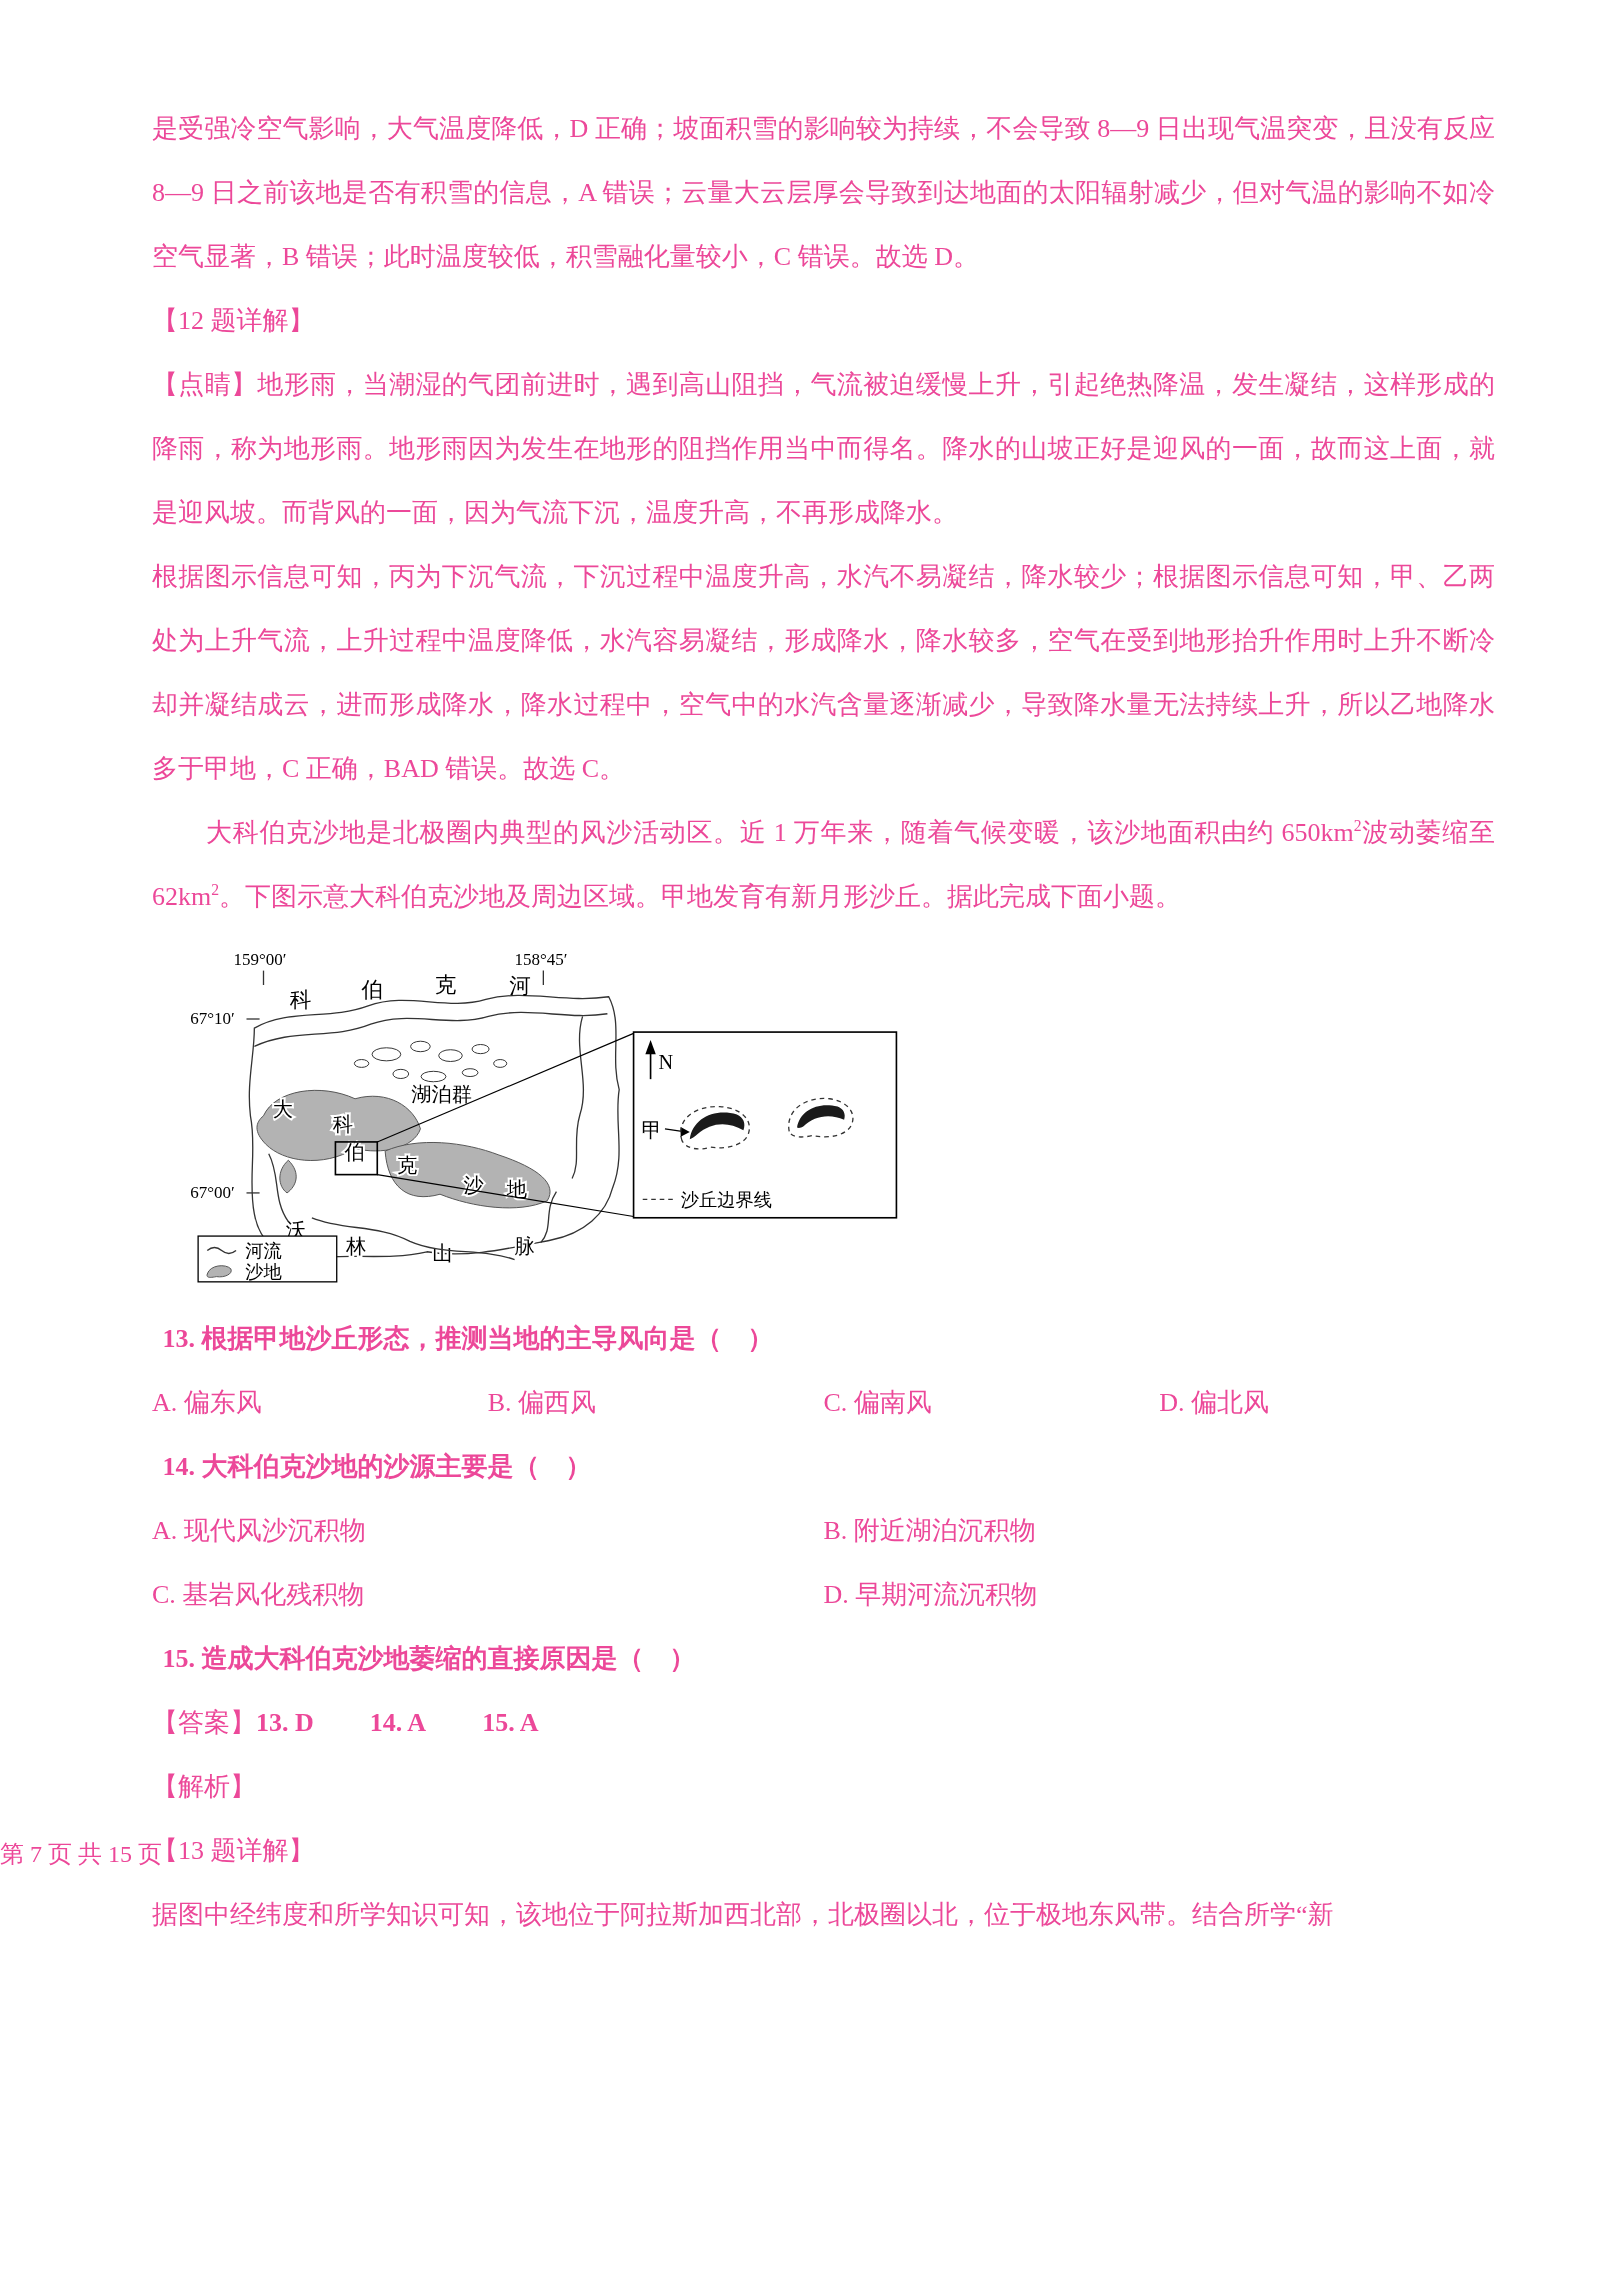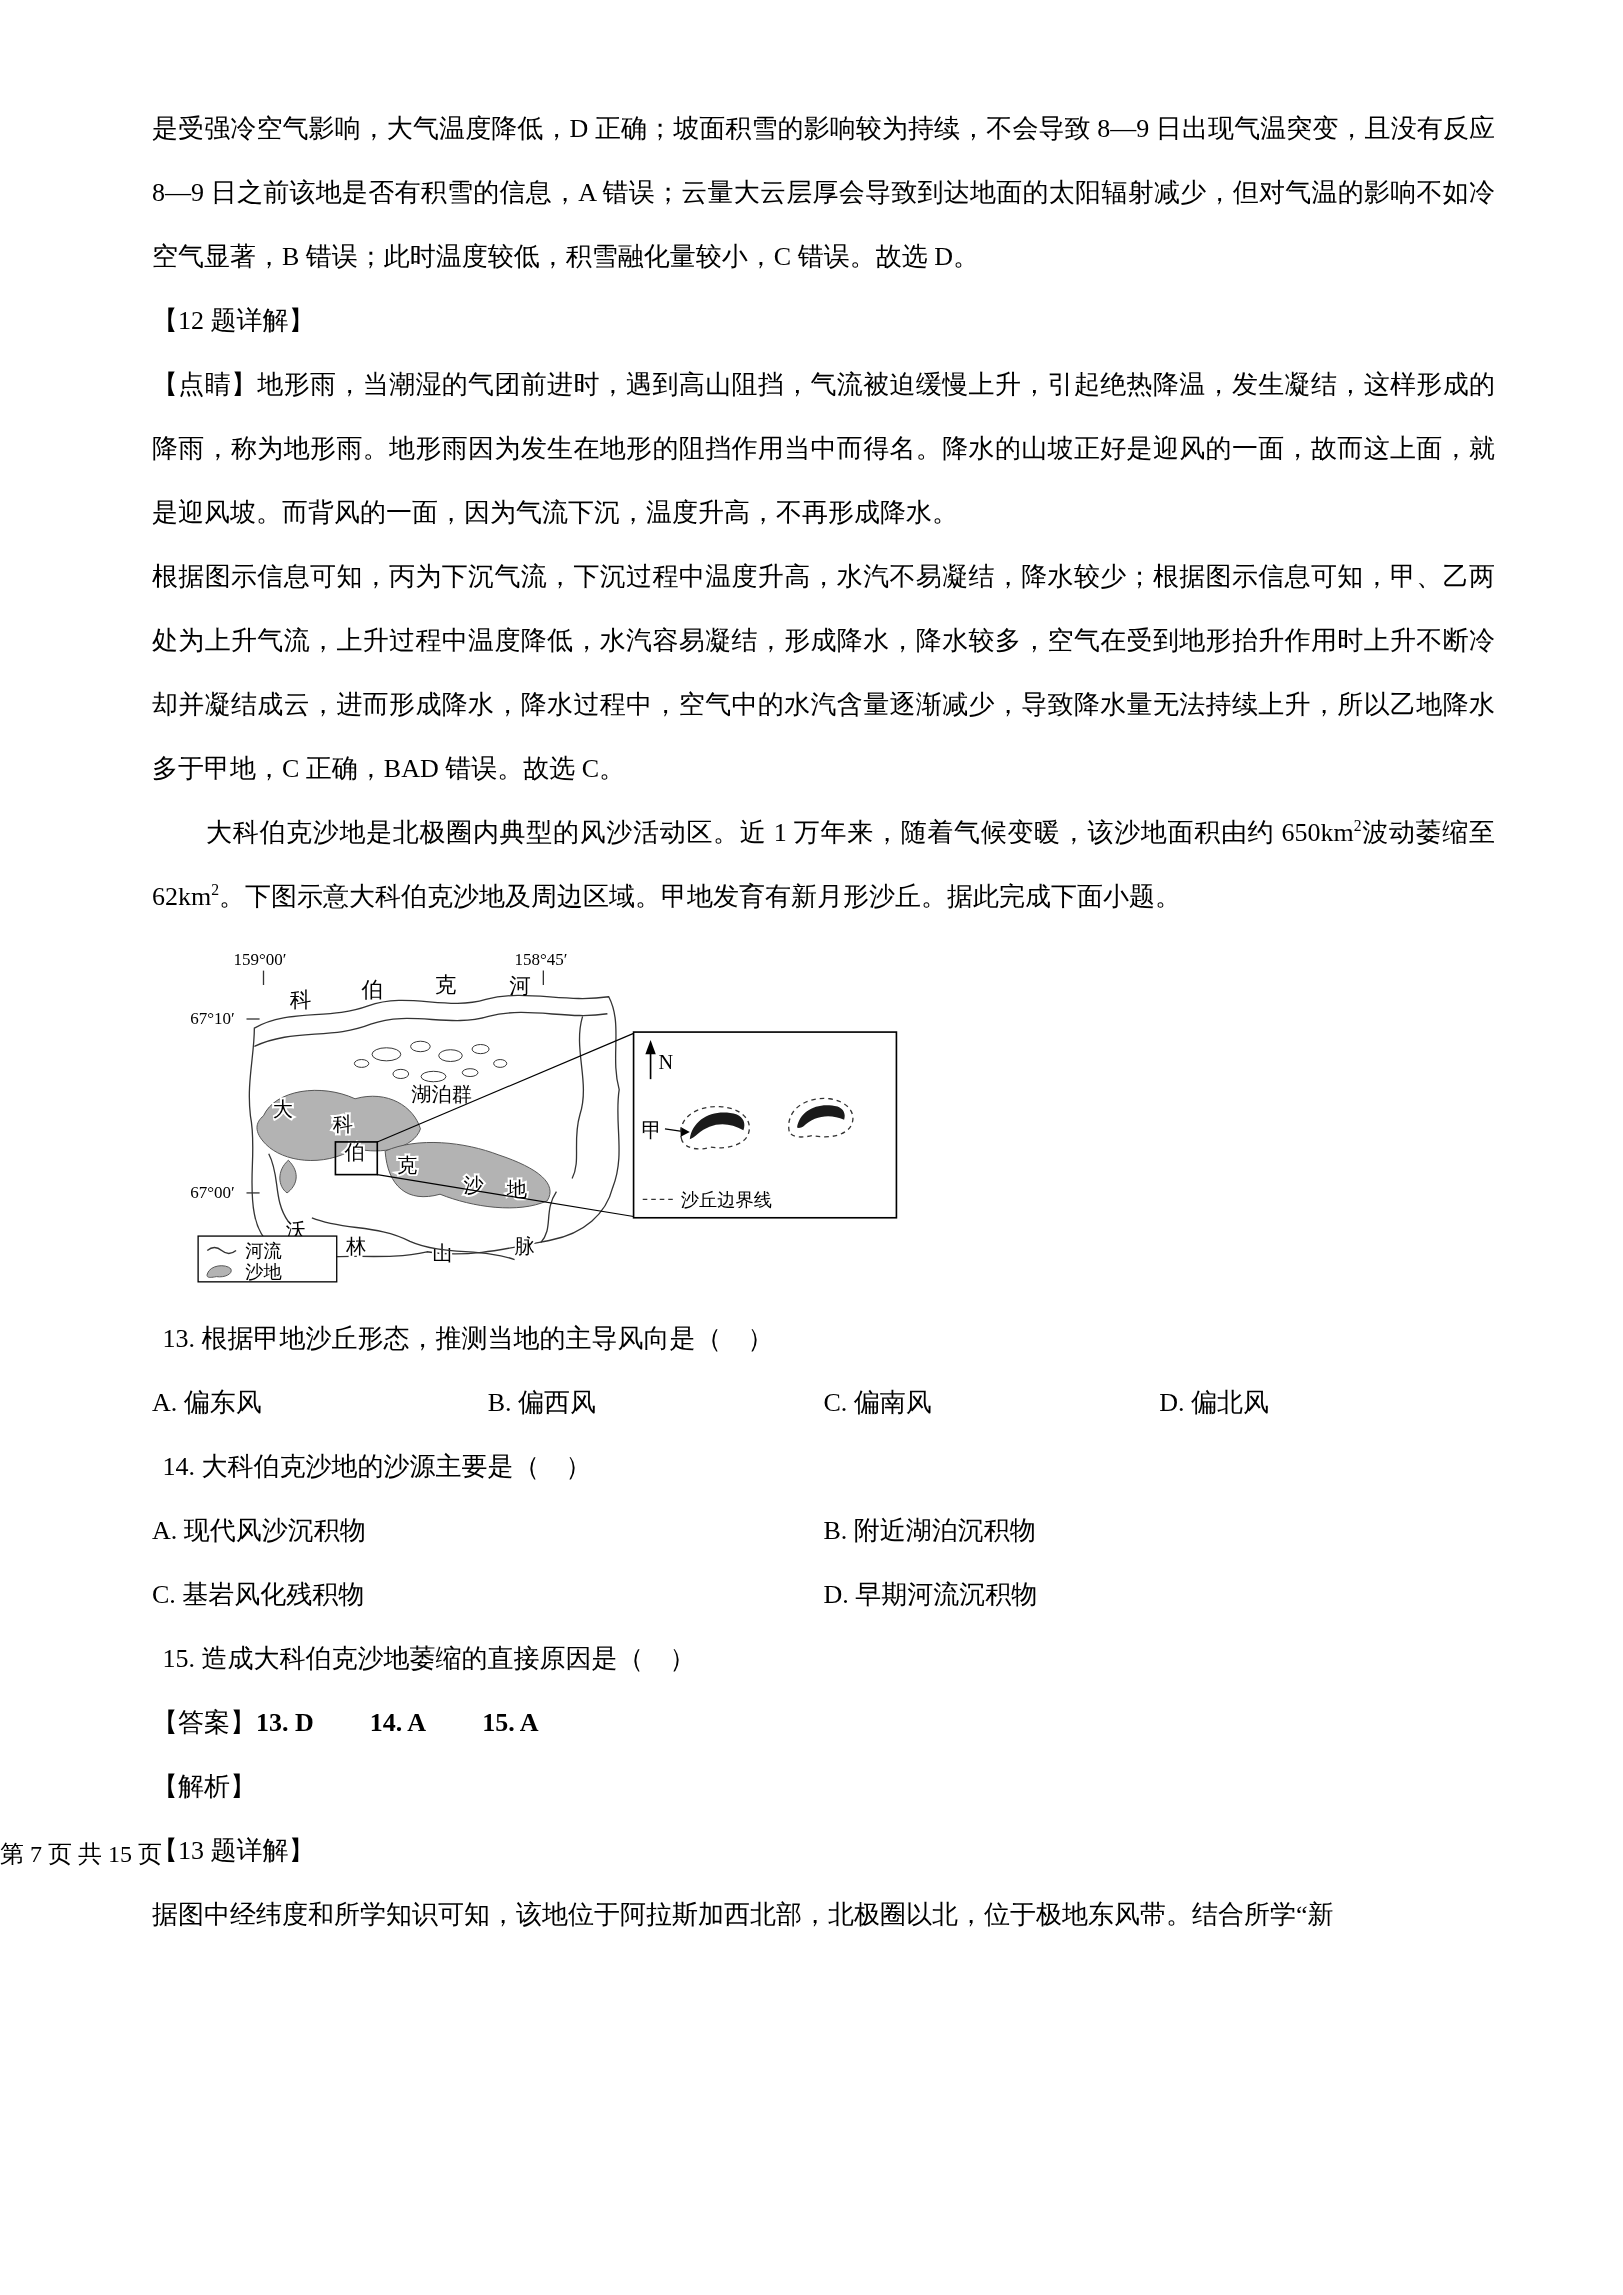--- a/index.html
+++ b/index.html
@@ -2,40 +2,40 @@
 <html style="font-size:10.5px"><head>
 <meta charset="utf-8">
 <style>
   * { box-sizing: border-box; }
   html, body { margin: 0; padding: 0; background: #ffffff; }
   .page {
     position: relative;
     width: 1623px;
     height: 1947px;
     background: #ffffff;
-    color: #000000;
+    color: #ec4899;
     font-family: "Liberation Serif", "DejaVu Serif", serif;
     font-size: 26px;
     overflow: hidden;
   }
   .content {
     position: absolute;
     left: 152px;
     top: 97px;
     width: 1343px;
   }
   .para {
     margin: 0;
     line-height: 64px;
     text-align: justify;
   }
   .indent { text-indent: 54px; }
   sup { font-size: 15.7px; vertical-align: super; line-height: 0; }
   .figure-wrap { margin: 22px 0 9.2px 38px; }
-  .qstem { padding-left: 10.5px; }
+  .qstem { padding-left: 10.5px; font-weight: bold; }
   .optrow4 { display: flex; line-height: 64px; }
   .optrow4 .opt { flex: 0 0 25%; }
   .optgrid2 { display: flex; flex-wrap: wrap; line-height: 64px; }
   .optgrid2 .opt { flex: 0 0 50%; }
   .ansline .ans-item { display: inline-block; margin-right: 56px; font-weight: bold; }
   .footer {
     position: absolute;
     left: 0; right: 0;
     bottom: 77px;
     text-align: left;

